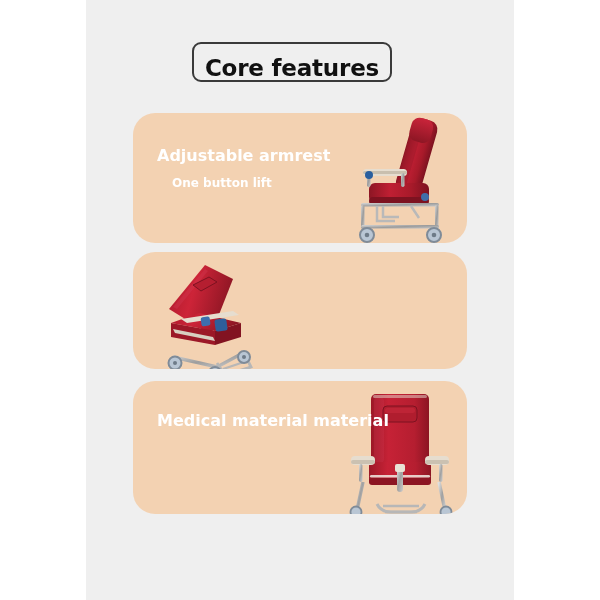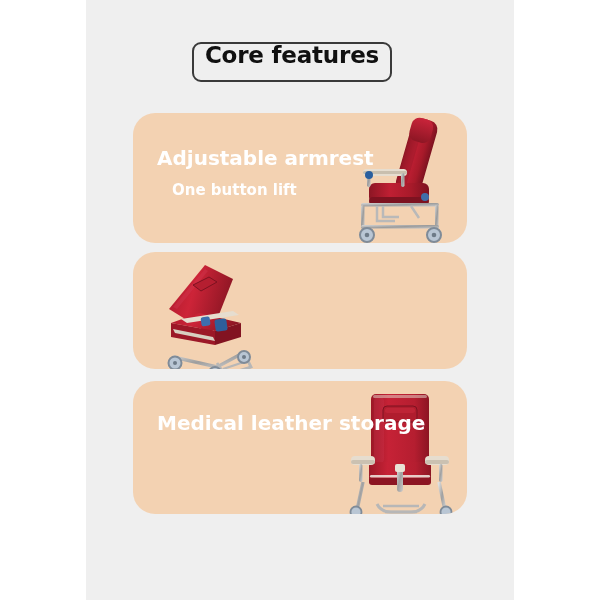--- a/index.html
+++ b/index.html
@@ -38,21 +38,21 @@
     position: absolute;
     left: 192px;
     top: 42px;
     width: 200px;
     height: 40px;
     box-sizing: border-box;
     border: 2px solid #3a3a3a;
     border-radius: 9px;
     background: transparent;
     display: flex;
-    align-items: flex-start;
+    align-items: flex-end;
     justify-content: center;
   }
   #title-text {
     font-size: 23px;
     font-weight: 700;
     color: #111111;
     letter-spacing: -0.2px;
     line-height: 1;
     white-space: nowrap;
   }
@@ -82,28 +82,28 @@
     z-index: 3;
   }
   .card-text.left  { left: 24px; text-align: left; }
   .card-text.right { right: 20px; text-align: center; }
 
   #card-0 .card-text { top: 34px; }
   #card-1 .card-text { top: 27px; }
   #card-2 .card-text { top: 31px; }
 
   .card-title {
-    font-size: 20px;
+    font-size: 16px;
     font-weight: 700;
     line-height: 1.15;
     white-space: nowrap;
     margin: 0;
   }
   .card-sub {
-    font-size: 15px;
+    font-size: 12px;
     font-weight: 700;
     line-height: 1.15;
     white-space: nowrap;
     margin: 12px 0 0 0;
   }
   .theme-light .card-title,
   .theme-light .card-sub { color: #ffffff; }
   .theme-dark .card-title { color: #161616; }
   .theme-dark .card-sub   { color: #1d1d1d; }
 
@@ -253,21 +253,21 @@
         </svg>
       </div>
 
     </div>
   </div>
 
   <div class="card theme-light" id="card-2">
     <div class="card-inner">
 
       <div class="card-text left">
-        <p class="card-title">Medical leather storage</p>
+        <p class="card-title">Medical material material</p>
       </div>
 
       <div class="chair">
         <svg viewBox="0 0 130 132" xmlns="http://www.w3.org/2000/svg">
           <defs>
             <linearGradient id="redD" x1="0" y1="0" x2="1" y2="0">
               <stop offset="0%" stop-color="#9c1827"></stop>
               <stop offset="30%" stop-color="#c62236"></stop>
               <stop offset="75%" stop-color="#b51e30"></stop>
               <stop offset="100%" stop-color="#8c1523"></stop>

